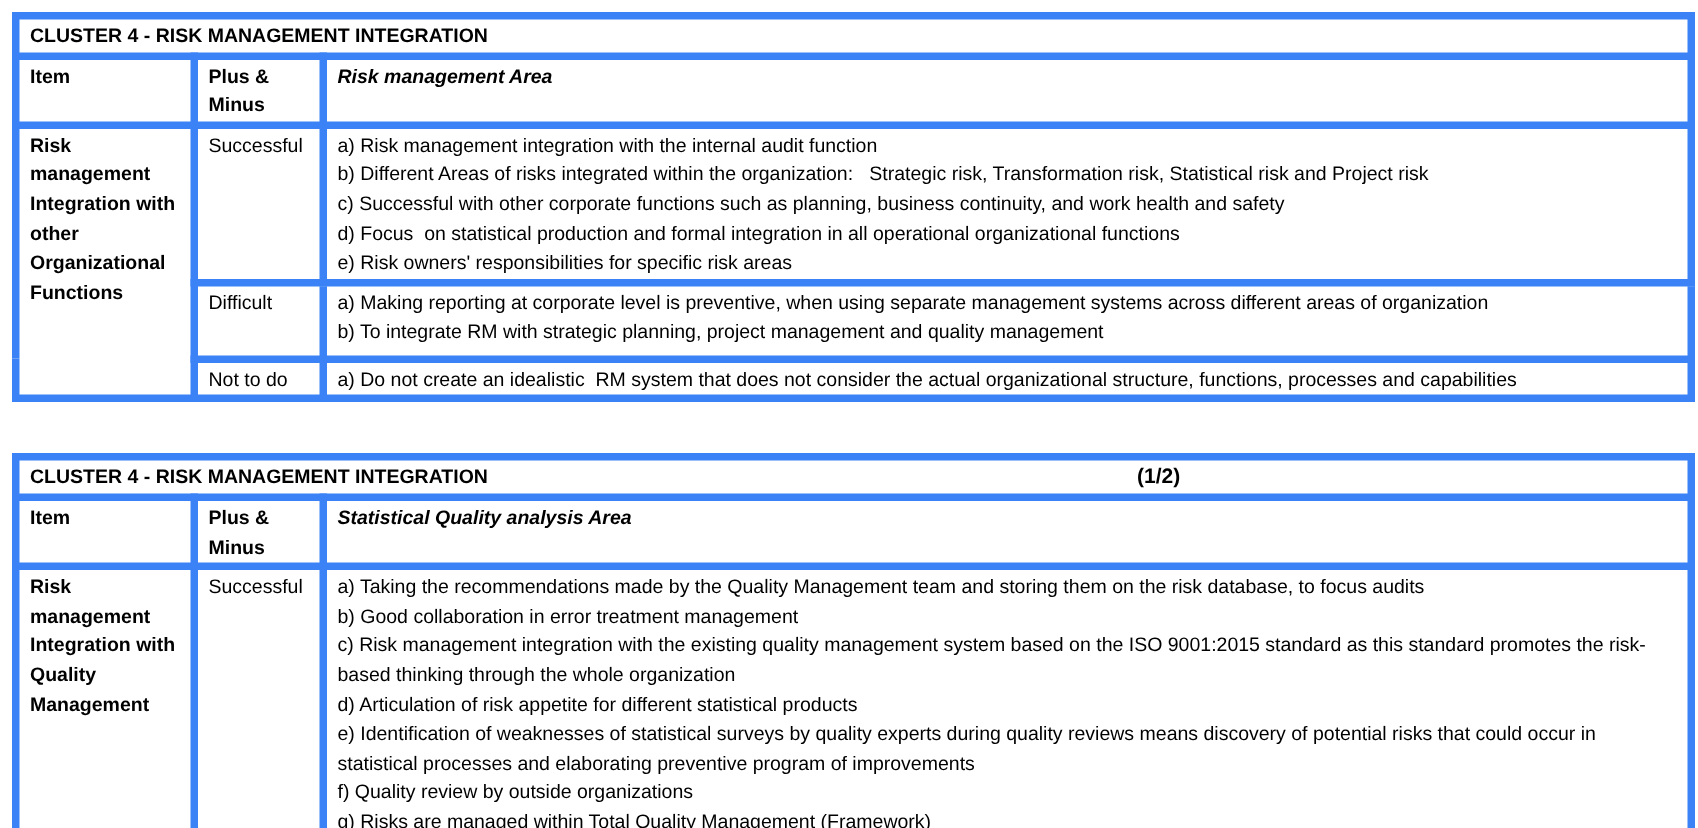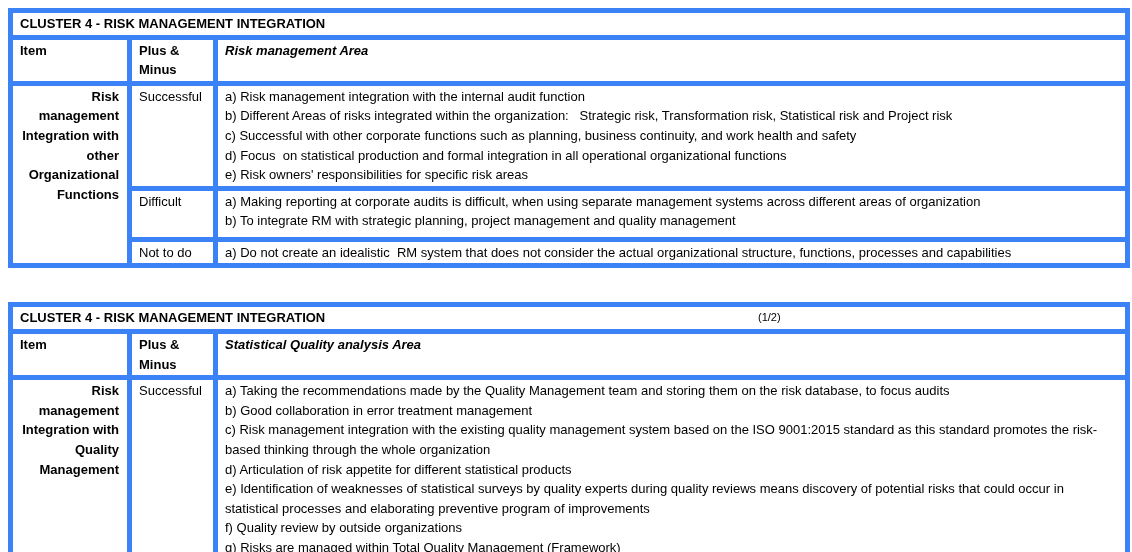--- a/index.html
+++ b/index.html
@@ -40,37 +40,36 @@
     line-height: 16px;
     height: 16px;
     padding: 1px 8px;
     position: relative;
     white-space: nowrap;
   }
   .page-indicator {
     position: absolute;
     left: 745px;
     top: 3px;
-    font-weight: 400;
-    font-size: 11px;
+    font-weight: 700;
+    font-size: 14px;
     line-height: 14px;
   }
   tr.hdr td {
     font-weight: 700;
     height: 39px;
   }
   td.area-hdr {
     font-style: italic;
   }
   td.item-cell {
     font-weight: 700;
     vertical-align: middle;
     line-height: 20.5px;
     padding-left: 8px;
-    text-align: right;
   }
   td.pm-cell {
     padding-left: 6px;
   }
   .pts div {
     white-space: pre-wrap;
   }
   tr.r-succ1  { height: 101px; }
   tr.r-diff   { height: 51px;  }
   tr.r-not    { height: 22px;  }
@@ -106,21 +105,21 @@
         <div>a) Risk management integration with the internal audit function</div>
         <div>b) Different Areas of risks integrated within the organization:   Strategic risk, Transformation risk, Statistical risk and Project risk</div>
         <div>c) Successful with other corporate functions such as planning, business continuity, and work health and safety</div>
         <div>d) Focus  on statistical production and formal integration in all operational organizational functions</div>
         <div>e) Risk owners' responsibilities for specific risk areas</div>
       </td>
     </tr>
     <tr class="r-diff">
       <td class="pm-cell">Difficult</td>
       <td class="pts">
-        <div>a) Making reporting at corporate audits is difficult, when using separate management systems across different areas of organization</div>
+        <div>a) Making reporting at corporate level is preventive, when using separate management systems across different areas of organization</div>
         <div>b) To integrate RM with strategic planning, project management and quality management</div>
       </td>
     </tr>
     <tr class="r-not">
       <td class="pm-cell">Not to do</td>
       <td class="pts">
         <div>a) Do not create an idealistic  RM system that does not consider the actual organizational structure, functions, processes and capabilities</div>
       </td>
     </tr>
   </tbody>

